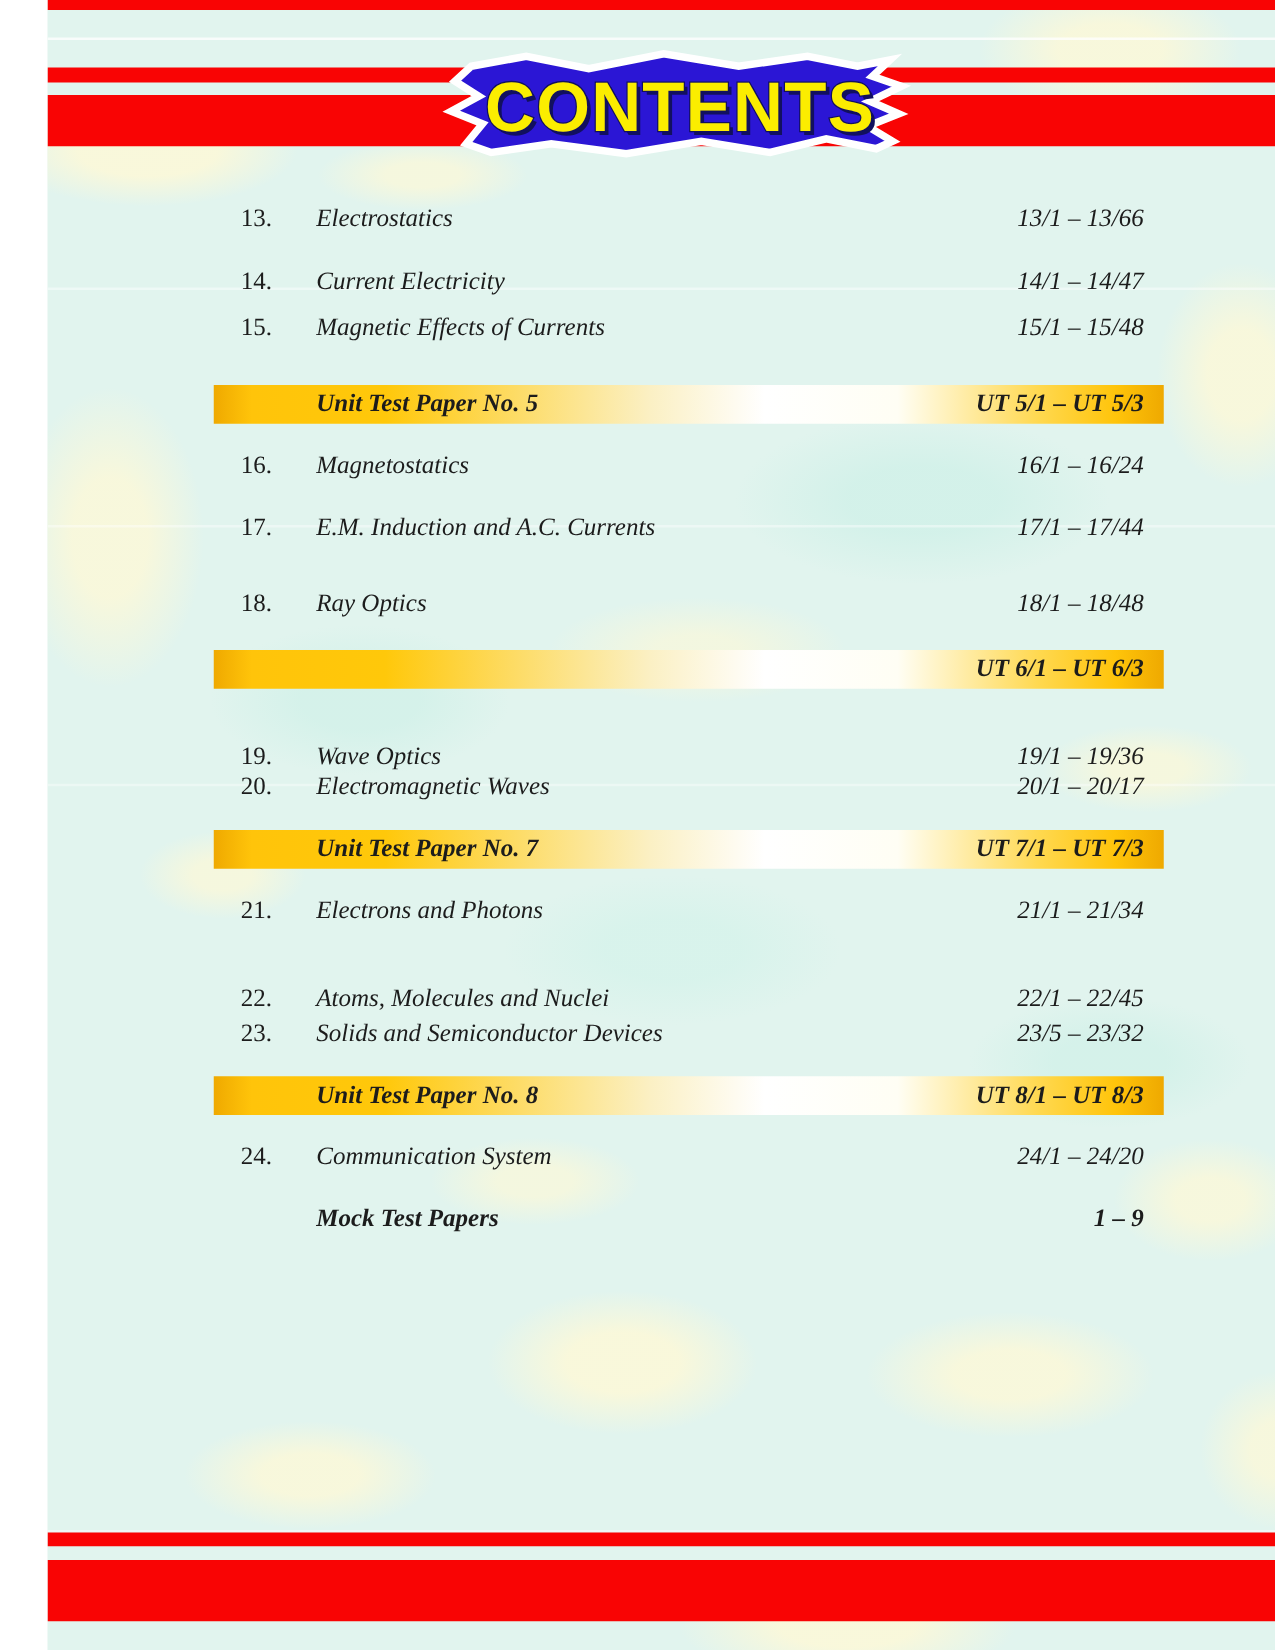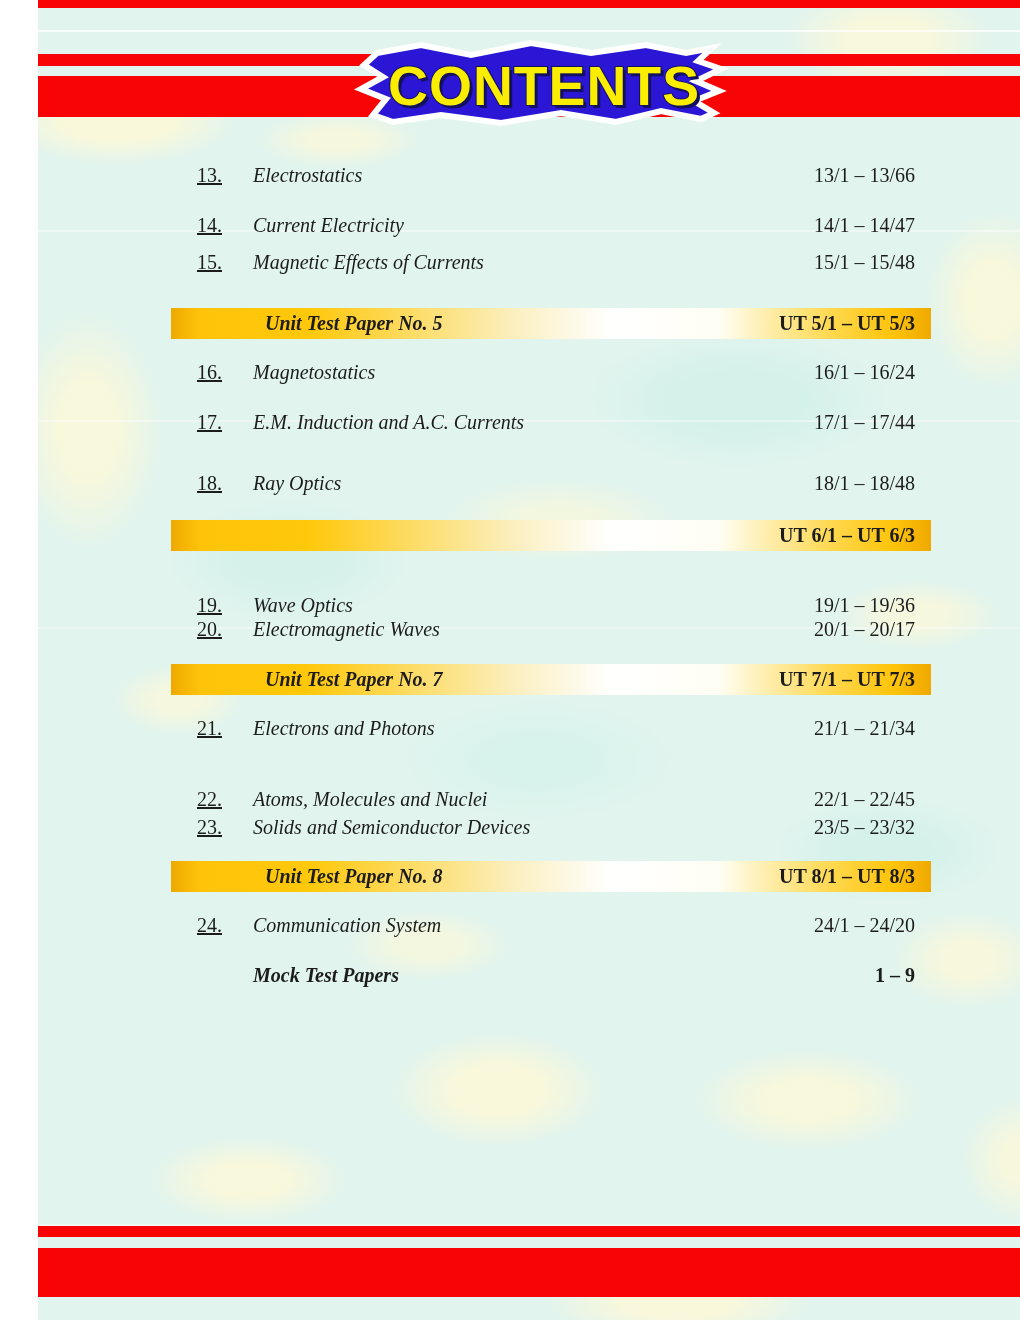--- a/index.html
+++ b/index.html
@@ -36,29 +36,29 @@
   #stripe-bottom-thin{top:1226px; height:11px;}
   #stripe-bottom-thick{top:1248px;height:49px;}
   .hairline{position:absolute; left:0; width:1020px; height:2px; background:rgba(255,255,255,.75);}
   .banner-svg{position:absolute; left:303px; top:36px; width:414px; height:92px;}
   .banner-title{
     font-family:"Liberation Sans","DejaVu Sans",sans-serif;
     font-weight:bold; font-size:56px; letter-spacing:1px;
   }
   .row{position:absolute; left:0; width:1020px; height:26px; line-height:26px;
        font-size:20px; color:#1c1c1c; white-space:nowrap;}
-  .num{position:absolute; left:150px; width:34px; text-align:right;text-decoration:underline;}
+  .num{position:absolute; left:150px; width:34px; text-align:center;}
   .title{position:absolute; left:215px;font-style:italic;}
-  .pages{position:absolute; right:143px; text-align:center;}
+  .pages{position:absolute; right:143px; text-align:center;font-style:italic;}
   .ut{
     left:133px; width:760px; height:31px; line-height:31px; font-weight:bold;
     background:linear-gradient(90deg,#efa900 0%,#ffc40a 4%,#ffc80a 18%,#fbf0c4 46%,
                #ffffff 58%,#fffef4 72%,#ffd84e 87%,#ffc40a 95%,#efa900 100%);
   }
-  .ut .title{left:94px;}
+  .ut .title{left:82px;}
   .ut .pages{right:16px;}
   .mock .title,.mock .pages{font-weight:bold;}
 </style>
 </head>
 <body>
 
 <div class="page">
 
   <div class="stripe" id="stripe-top-edge"></div>
   <div class="hairline" style="top:30px"></div>

